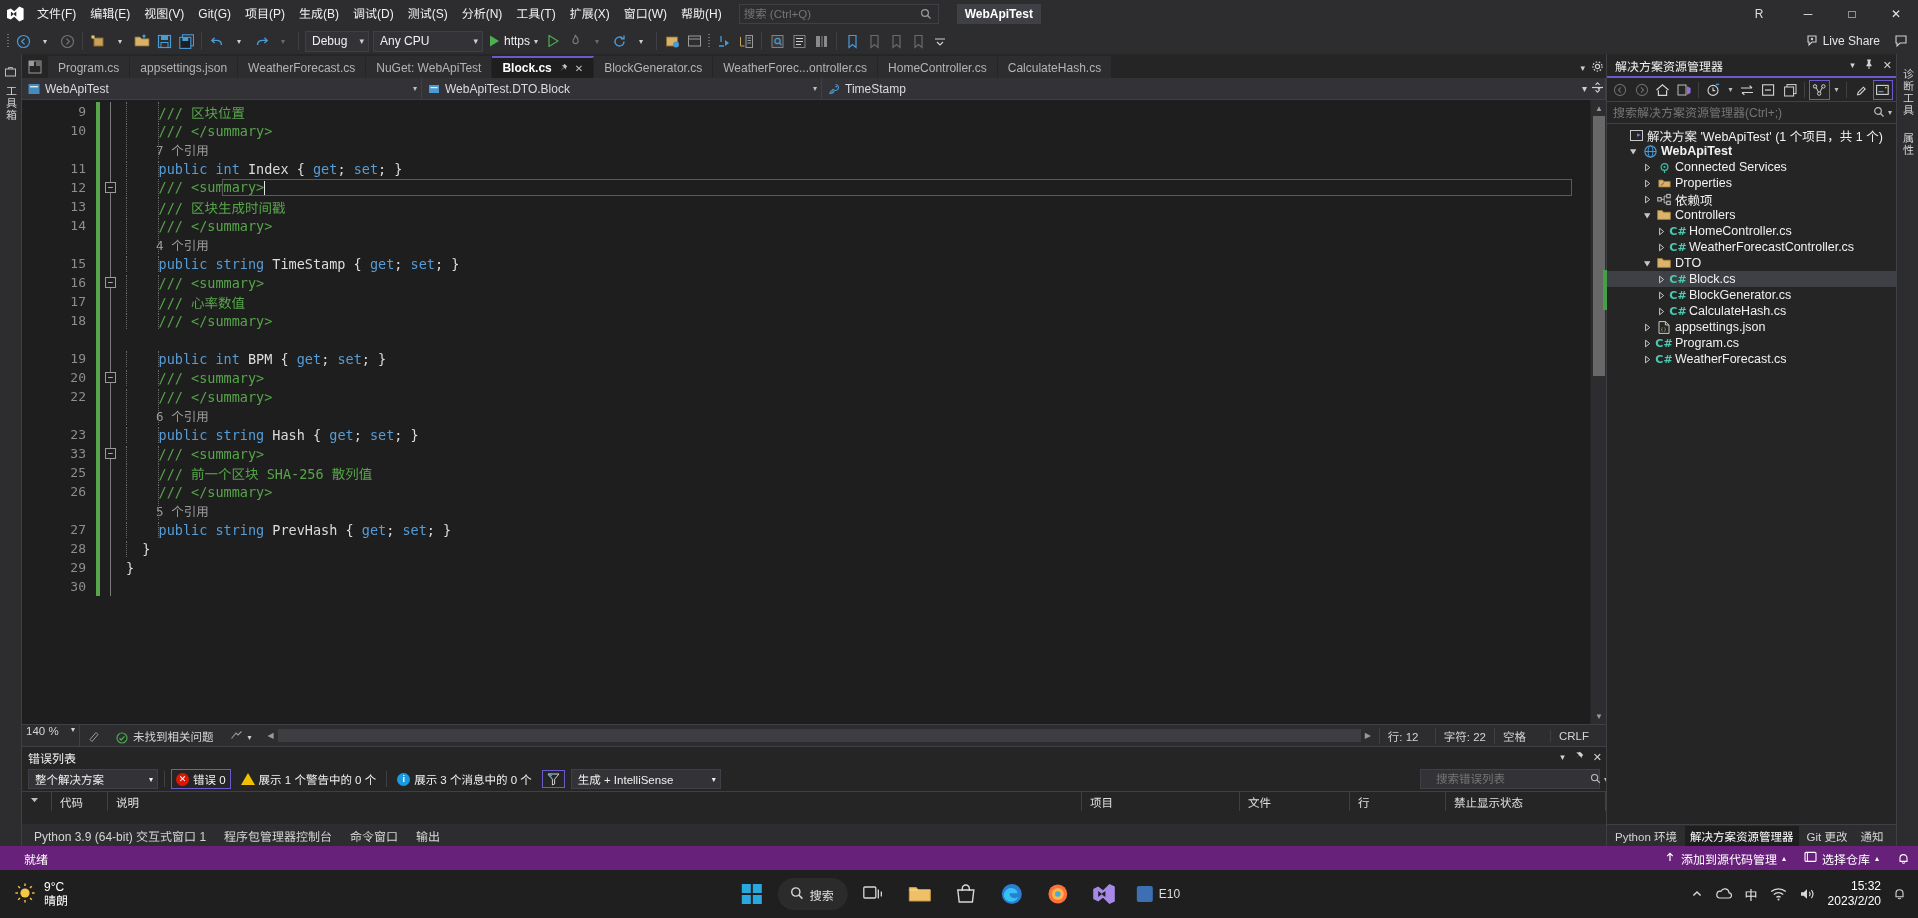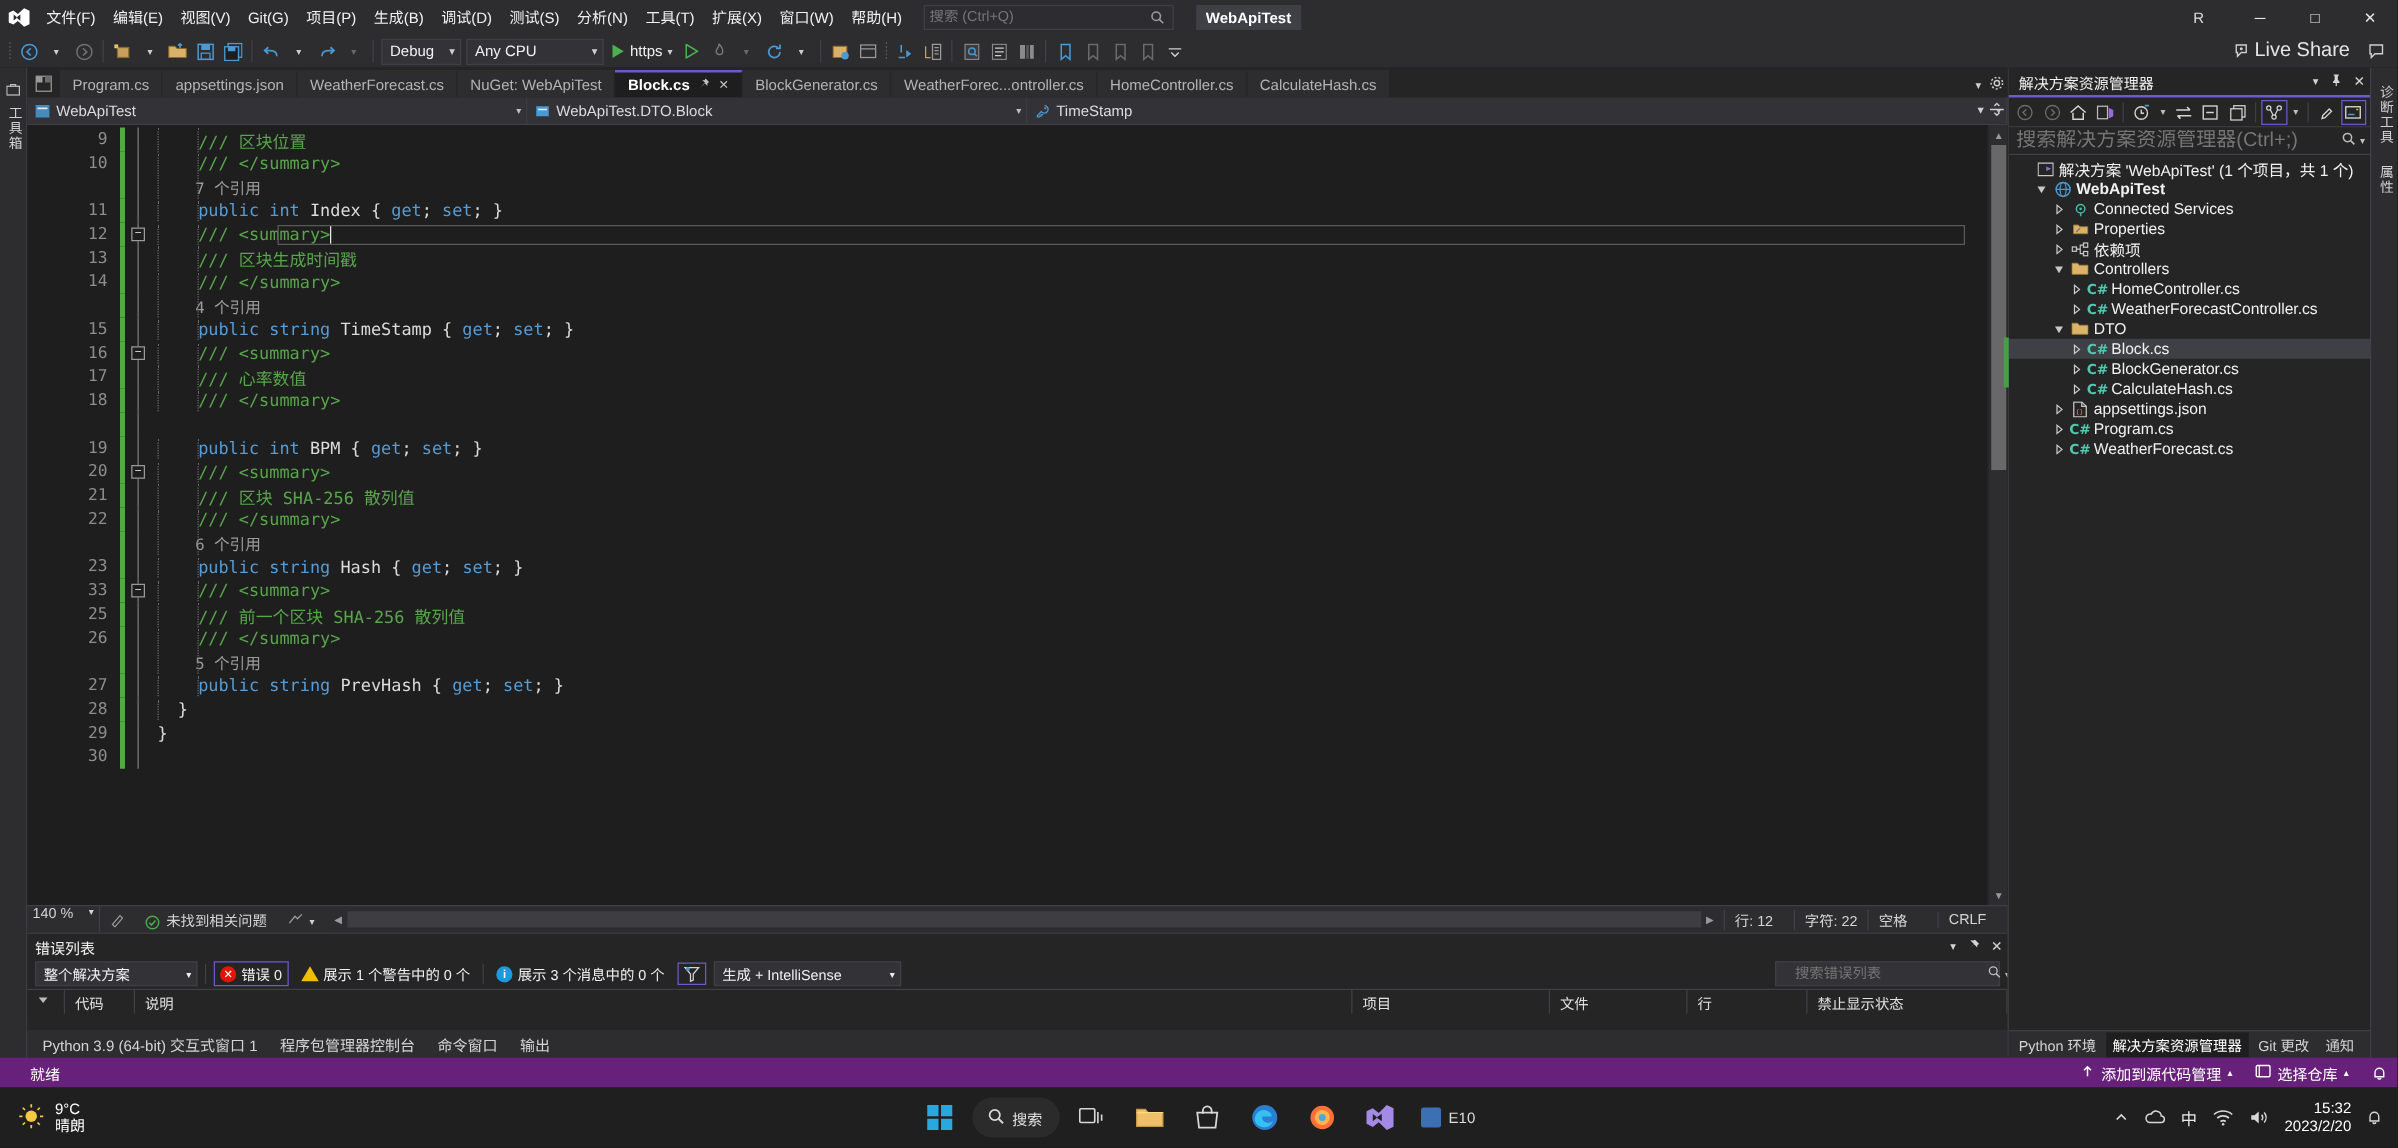--- a/index.html
+++ b/index.html
@@ -67,21 +67,21 @@
   .tb-combo {
     height: 21px; background: #333337; border: 1px solid #3f3f46; color: #f1f1f1;
     display: flex; align-items: center; padding: 0 4px 0 6px; font-size: 12px; margin: 0 2px;
   }
   .tb-combo .lbl { white-space: nowrap; }
   .tb-combo .arr { margin-left: auto; padding-left: 10px; color: #cfcfcf; font-size: 9px; }
   .tb-run { display: flex; align-items: center; height: 22px; padding: 0 4px; color: #f1f1f1; }
   .tb-run .lbl { margin: 0 4px; font-size: 12px; }
   .caret { font-size: 8px; color: #cfcfcf; }
   .toolbar-right { position: absolute; right: 6px; display: flex; align-items: center; gap: 10px; }
-  .live-share { display: flex; align-items: center; gap: 4px; color: #e4e4e4; font-size: 16px; }
+  .live-share { display: flex; align-items: center; gap: 4px; color: #e4e4e4; font-size: 12px; }
 
   
   .body { flex: 1; display: flex; min-height: 0; background: #1e1e1e; }
 
   
   .left-strip {
     width: 22px; background: #2d2d30; flex: none;
     display: flex; flex-direction: column; align-items: center; padding-top: 4px;
     border-right: 1px solid #3f3f46;
   }
@@ -264,21 +264,21 @@
   }
   .sol-tb .b {
     width: 21px; height: 20px; display: flex; align-items: center; justify-content: center; color: #b8b8b8;
   }
   .sol-tb .b.boxed { border: 1px solid #6a5acd; }
   .sol-tb .sp { width: 1px; height: 16px; background: #3f3f46; margin: 0 3px; }
   .sol-search {
     height: 22px; display: flex; align-items: center; padding: 0 4px 0 6px;
     background: #252526; border-bottom: 1px solid #3f3f46; color: #9a9a9a; font-size: 11.5px;
   }
-  .sol-search input { flex: 1; background: transparent; border: none; outline: none; color: #b0b0b0; font-size: 16px; font-family: inherit; }
+  .sol-search input { flex: 1; background: transparent; border: none; outline: none; color: #b0b0b0; font-size: 12px; font-family: inherit; }
   .tree { flex: 1; overflow: hidden; padding-top: 3px; font-size: 12.5px; }
   .trow {
     height: 16px; display: flex; align-items: center; color: #f1f1f1; white-space: nowrap;
   }
   .trow.selected { background: #3f3f46; }
   .tw { width: 16px; display: flex; align-items: center; justify-content: center; color: #c8c8c8; font-size: 8px; flex: none; }
   .ticon { width: 18px; display: flex; align-items: center; justify-content: center; flex: none; }
   .tlabel { padding-left: 2px; }
   .trow.bold .tlabel { font-weight: bold; }
   .cs-ic { color: #4ec9b0; font-size: 11px; font-weight: bold; font-family: "DejaVu Sans", sans-serif; }
@@ -708,21 +708,20 @@
               <div class="crow"><div class="gutter-num">13</div><div class="chg-bar mod"></div><div class="outline-col"><div class="olv"></div></div><div class="code-text cl-text"><span class="guide" style="left: 4px;"></span><span class="guide" style="left: 36px;"></span><span class="cmt">    /// </span><span class="cmt">区块生成时间戳</span></div></div>
               <div class="crow"><div class="gutter-num">14</div><div class="chg-bar mod"></div><div class="outline-col"><div class="olv"></div></div><div class="code-text cl-text"><span class="guide" style="left: 4px;"></span><span class="guide" style="left: 36px;"></span><span class="cmt">    /// &lt;/summary&gt;</span></div></div>
               <div class="crow"><div class="gutter-num"></div><div class="chg-bar mod"></div><div class="outline-col"><div class="olv"></div></div><div class="code-text cl-text"><span class="guide" style="left: 4px;"></span><span class="guide" style="left: 36px;"></span><span class="codelens">    4 个引用</span></div></div>
               <div class="crow"><div class="gutter-num">15</div><div class="chg-bar mod"></div><div class="outline-col"><div class="olv"></div></div><div class="code-text cl-text"><span class="guide" style="left: 4px;"></span><span class="guide" style="left: 36px;"></span><span class="plain">    </span><span class="kw">public</span><span class="plain"> </span><span class="kw">string</span><span class="idn"> TimeStamp { </span><span class="kw">get</span><span class="idn">; </span><span class="kw">set</span><span class="idn">; }</span></div></div>
               <div class="crow"><div class="gutter-num">16</div><div class="chg-bar mod"></div><div class="outline-col"><div class="olv"></div><div class="fold-box">−</div></div><div class="code-text cl-text"><span class="guide" style="left: 4px;"></span><span class="guide" style="left: 36px;"></span><span class="cmt">    /// &lt;summary&gt;</span></div></div>
               <div class="crow"><div class="gutter-num">17</div><div class="chg-bar mod"></div><div class="outline-col"><div class="olv"></div></div><div class="code-text cl-text"><span class="guide" style="left: 4px;"></span><span class="guide" style="left: 36px;"></span><span class="cmt">    /// </span><span class="cmt">心率数值</span></div></div>
               <div class="crow"><div class="gutter-num">18</div><div class="chg-bar mod"></div><div class="outline-col"><div class="olv"></div></div><div class="code-text cl-text"><span class="guide" style="left: 4px;"></span><span class="guide" style="left: 36px;"></span><span class="cmt">    /// &lt;/summary&gt;</span></div></div>
               <div class="crow"><div class="gutter-num"></div><div class="chg-bar mod"></div><div class="outline-col"><div class="olv"></div></div><div class="code-text cl-text"><span class="guide" style="left: 4px;"></span><span class="guide" style="left: 36px;"></span><span class="plain"></span></div></div>
               <div class="crow"><div class="gutter-num">19</div><div class="chg-bar mod"></div><div class="outline-col"><div class="olv"></div></div><div class="code-text cl-text"><span class="guide" style="left: 4px;"></span><span class="guide" style="left: 36px;"></span><span class="plain">    </span><span class="kw">public</span><span class="plain"> </span><span class="kw">int</span><span class="idn"> BPM { </span><span class="kw">get</span><span class="idn">; </span><span class="kw">set</span><span class="idn">; }</span></div></div>
               <div class="crow"><div class="gutter-num">20</div><div class="chg-bar mod"></div><div class="outline-col"><div class="olv"></div><div class="fold-box">−</div></div><div class="code-text cl-text"><span class="guide" style="left: 4px;"></span><span class="guide" style="left: 36px;"></span><span class="cmt">    /// &lt;summary&gt;</span></div></div>
-              <div class="crow"><div class="gutter-num">21</div><div class="chg-bar mod"></div><div class="outline-col"><div class="olv"></div></div><div class="code-text cl-text"><span class="guide" style="left: 4px;"></span><span class="guide" style="left: 36px;"></span><span class="cmt">    /// </span><span class="cmt">区块 SHA-256 散列值</span></div></div>
               <div class="crow"><div class="gutter-num">22</div><div class="chg-bar mod"></div><div class="outline-col"><div class="olv"></div></div><div class="code-text cl-text"><span class="guide" style="left: 4px;"></span><span class="guide" style="left: 36px;"></span><span class="cmt">    /// &lt;/summary&gt;</span></div></div>
               <div class="crow"><div class="gutter-num"></div><div class="chg-bar mod"></div><div class="outline-col"><div class="olv"></div></div><div class="code-text cl-text"><span class="guide" style="left: 4px;"></span><span class="guide" style="left: 36px;"></span><span class="codelens">    6 个引用</span></div></div>
               <div class="crow"><div class="gutter-num">23</div><div class="chg-bar mod"></div><div class="outline-col"><div class="olv"></div></div><div class="code-text cl-text"><span class="guide" style="left: 4px;"></span><span class="guide" style="left: 36px;"></span><span class="plain">    </span><span class="kw">public</span><span class="plain"> </span><span class="kw">string</span><span class="idn"> Hash { </span><span class="kw">get</span><span class="idn">; </span><span class="kw">set</span><span class="idn">; }</span></div></div>
               <div class="crow"><div class="gutter-num">33</div><div class="chg-bar mod"></div><div class="outline-col"><div class="olv"></div><div class="fold-box">−</div></div><div class="code-text cl-text"><span class="guide" style="left: 4px;"></span><span class="guide" style="left: 36px;"></span><span class="cmt">    /// &lt;summary&gt;</span></div></div>
               <div class="crow"><div class="gutter-num">25</div><div class="chg-bar mod"></div><div class="outline-col"><div class="olv"></div></div><div class="code-text cl-text"><span class="guide" style="left: 4px;"></span><span class="guide" style="left: 36px;"></span><span class="cmt">    /// </span><span class="cmt">前一个区块 SHA-256 散列值</span></div></div>
               <div class="crow"><div class="gutter-num">26</div><div class="chg-bar mod"></div><div class="outline-col"><div class="olv"></div></div><div class="code-text cl-text"><span class="guide" style="left: 4px;"></span><span class="guide" style="left: 36px;"></span><span class="cmt">    /// &lt;/summary&gt;</span></div></div>
               <div class="crow"><div class="gutter-num"></div><div class="chg-bar mod"></div><div class="outline-col"><div class="olv"></div></div><div class="code-text cl-text"><span class="guide" style="left: 4px;"></span><span class="guide" style="left: 36px;"></span><span class="codelens">    5 个引用</span></div></div>
               <div class="crow"><div class="gutter-num">27</div><div class="chg-bar mod"></div><div class="outline-col"><div class="olv"></div></div><div class="code-text cl-text"><span class="guide" style="left: 4px;"></span><span class="guide" style="left: 36px;"></span><span class="plain">    </span><span class="kw">public</span><span class="plain"> </span><span class="kw">string</span><span class="idn"> PrevHash { </span><span class="kw">get</span><span class="idn">; </span><span class="kw">set</span><span class="idn">; }</span></div></div>
               <div class="crow"><div class="gutter-num">28</div><div class="chg-bar mod"></div><div class="outline-col"><div class="olv"></div></div><div class="code-text cl-text"><span class="guide" style="left: 4px;"></span><span class="idn">  }</span></div></div>
               <div class="crow"><div class="gutter-num">29</div><div class="chg-bar mod"></div><div class="outline-col"><div class="olv"></div></div><div class="code-text cl-text"><span class="idn">}</span></div></div>

